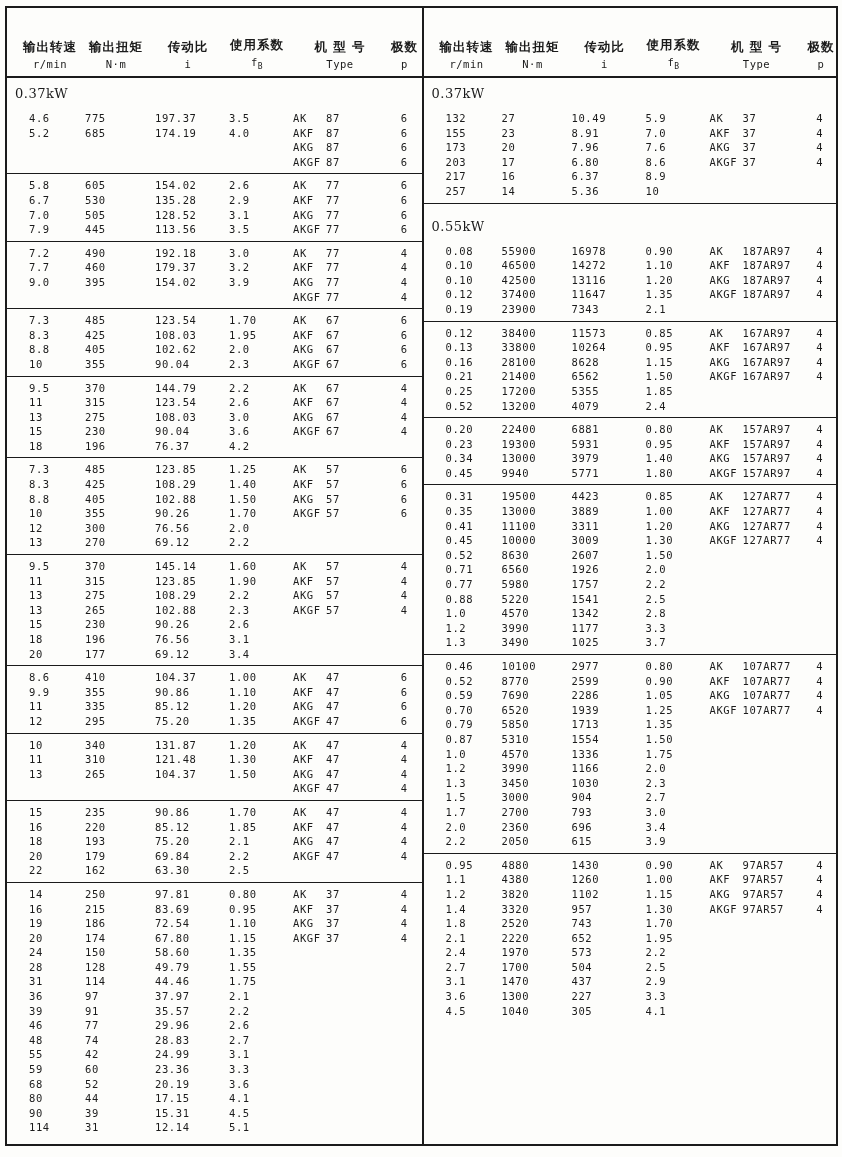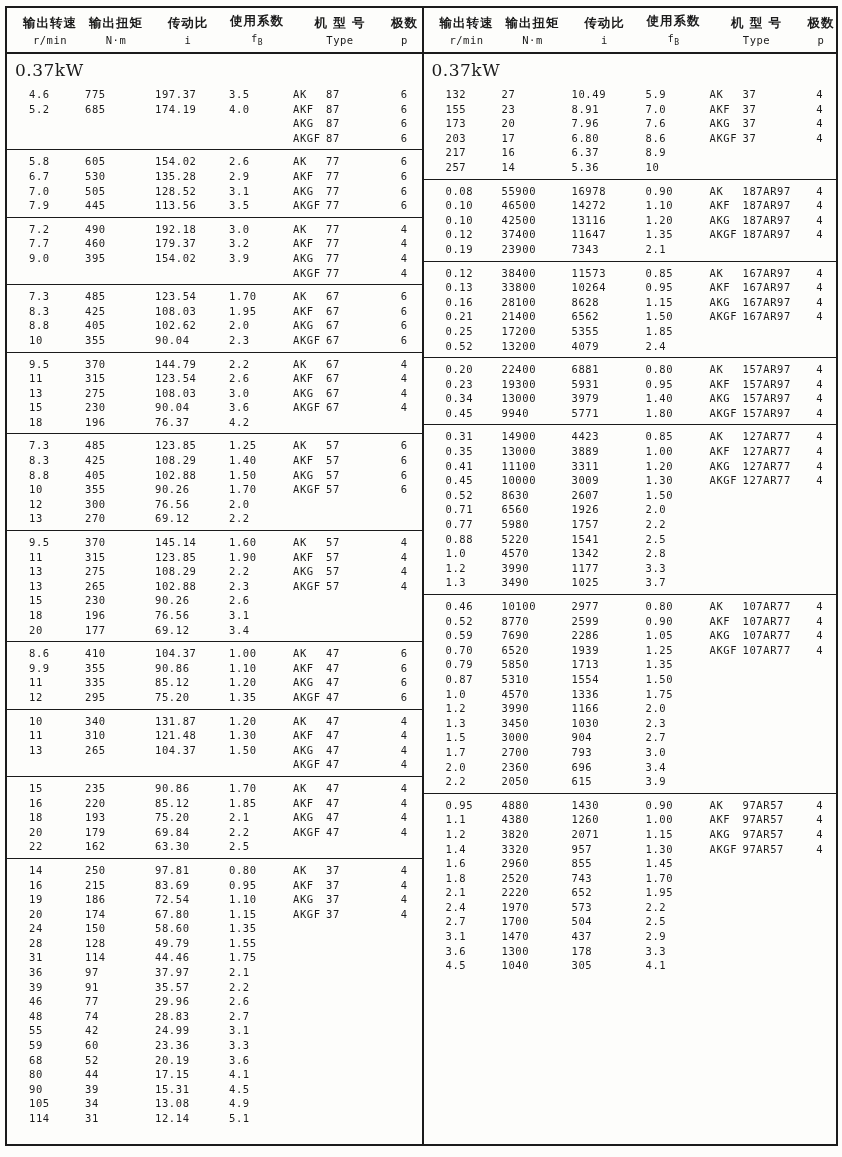--- a/index.html
+++ b/index.html
@@ -21,33 +21,33 @@
   }
   .panel{width:50%;box-sizing:border-box;display:flex;flex-direction:column;overflow:hidden;}
   .panel-right{border-left:2px solid var(--ink);}
   .grid{
     display:grid;grid-template-columns:var(--cols);
     padding-left:12px;padding-right:4px;align-items:center;
   }
   .panel-header{
     height:44px;border-bottom:2px solid var(--ink);
     display:grid;grid-template-columns:var(--cols);
-    padding-left:12px;padding-right:20px;
+    padding-left:12px;padding-right:20px;margin-top:24px;
   }
   .hcell{display:flex;flex-direction:column;justify-content:center;align-items:center;gap:2px;}
   .h-cn{
     font-family:"DejaVu Sans","Liberation Sans",sans-serif;
     font-weight:700;font-size:12.5px;letter-spacing:1px;white-space:nowrap;
   }
   .h-unit{font-size:10.5px;letter-spacing:0.5px;white-space:nowrap;text-align:right;}
   .h-unit sub{font-size:8px;}
   .panel-body{flex:1;display:flex;flex-direction:column;}
   .section-title{
     font-family:"DejaVu Serif","Liberation Serif",serif;
-    font-size:17px;letter-spacing:0.5px;
+    font-size:13px;letter-spacing:0.5px;
     margin:5px 0 2px 8px;height:22px;line-height:22px;
   }
   .section-title.gap-top{margin-top:12px;}
   .hline{border-top:1.5px solid var(--ink);height:0;flex-shrink:0;}
   .block{padding:4px 4px;}
   .row{height:14.6px;line-height:14.6px;font-size:10.5px;letter-spacing:0.6px;}
   .c{white-space:nowrap;overflow:visible;}
   .c-speed{padding-left:6px;}
   .c-type{display:flex;}
   .t-prefix{display:inline-block;width:33px;flex:0 0 33px;}
@@ -748,28 +748,20 @@
             </div>
             <div class="row grid">
               <div class="c c-speed">90</div>
               <div class="c">39</div>
               <div class="c">15.31</div>
               <div class="c">4.5</div>
               <div class="c c-type"></div>
               <div class="c c-poles"></div>
             </div>
             <div class="row grid">
-              <div class="c c-speed">105</div>
-              <div class="c">34</div>
-              <div class="c">13.08</div>
-              <div class="c">4.9</div>
-              <div class="c c-type"></div>
-              <div class="c c-poles"></div>
-            </div>
-            <div class="row grid">
               <div class="c c-speed">114</div>
               <div class="c">31</div>
               <div class="c">12.14</div>
               <div class="c">5.1</div>
               <div class="c c-type"></div>
               <div class="c c-poles"></div>
             </div>
           </div>
         </div>
       </section>
@@ -858,20 +850,21 @@
             <div class="row grid">
               <div class="c c-speed">257</div>
               <div class="c">14</div>
               <div class="c">5.36</div>
               <div class="c">10</div>
               <div class="c c-type"></div>
               <div class="c c-poles"></div>
             </div>
           </div>
           <div class="hline"></div>
+          <div class="section-title gap-top">0.55kW</div>
           <div class="block">
             <div class="row grid">
               <div class="c c-speed">0.08</div>
               <div class="c">55900</div>
               <div class="c">16978</div>
               <div class="c">0.90</div>
               <div class="c c-type">
                 <span class="t-prefix">AK</span>
                 <span class="t-model">187AR97</span>
               </div>
@@ -1026,21 +1019,21 @@
                 <span class="t-prefix">AKGF</span>
                 <span class="t-model">157AR97</span>
               </div>
               <div class="c c-poles">4</div>
             </div>
           </div>
           <div class="hline"></div>
           <div class="block">
             <div class="row grid">
               <div class="c c-speed">0.31</div>
-              <div class="c">14900</div>
+              <div class="c">19500</div>
               <div class="c">4423</div>
               <div class="c">0.85</div>
               <div class="c c-type">
                 <span class="t-prefix">AK</span>
                 <span class="t-model">127AR77</span>
               </div>
               <div class="c c-poles">4</div>
             </div>
             <div class="row grid">
               <div class="c c-speed">0.35</div>
@@ -1271,48 +1264,40 @@
               <div class="c">1.00</div>
               <div class="c c-type">
                 <span class="t-prefix">AKF</span>
                 <span class="t-model">97AR57</span>
               </div>
               <div class="c c-poles">4</div>
             </div>
             <div class="row grid">
               <div class="c c-speed">1.2</div>
               <div class="c">3820</div>
-              <div class="c">2071</div>
+              <div class="c">1102</div>
               <div class="c">1.15</div>
               <div class="c c-type">
                 <span class="t-prefix">AKG</span>
                 <span class="t-model">97AR57</span>
               </div>
               <div class="c c-poles">4</div>
             </div>
             <div class="row grid">
               <div class="c c-speed">1.4</div>
               <div class="c">3320</div>
               <div class="c">957</div>
               <div class="c">1.30</div>
               <div class="c c-type">
                 <span class="t-prefix">AKGF</span>
                 <span class="t-model">97AR57</span>
               </div>
               <div class="c c-poles">4</div>
             </div>
             <div class="row grid">
-              <div class="c c-speed">1.6</div>
-              <div class="c">2960</div>
-              <div class="c">855</div>
-              <div class="c">1.45</div>
-              <div class="c c-type"></div>
-              <div class="c c-poles"></div>
-            </div>
-            <div class="row grid">
               <div class="c c-speed">1.8</div>
               <div class="c">2520</div>
               <div class="c">743</div>
               <div class="c">1.70</div>
               <div class="c c-type"></div>
               <div class="c c-poles"></div>
             </div>
             <div class="row grid">
               <div class="c c-speed">2.1</div>
               <div class="c">2220</div>
@@ -1341,21 +1326,21 @@
               <div class="c c-speed">3.1</div>
               <div class="c">1470</div>
               <div class="c">437</div>
               <div class="c">2.9</div>
               <div class="c c-type"></div>
               <div class="c c-poles"></div>
             </div>
             <div class="row grid">
               <div class="c c-speed">3.6</div>
               <div class="c">1300</div>
-              <div class="c">178</div>
+              <div class="c">227</div>
               <div class="c">3.3</div>
               <div class="c c-type"></div>
               <div class="c c-poles"></div>
             </div>
             <div class="row grid">
               <div class="c c-speed">4.5</div>
               <div class="c">1040</div>
               <div class="c">305</div>
               <div class="c">4.1</div>
               <div class="c c-type"></div>

